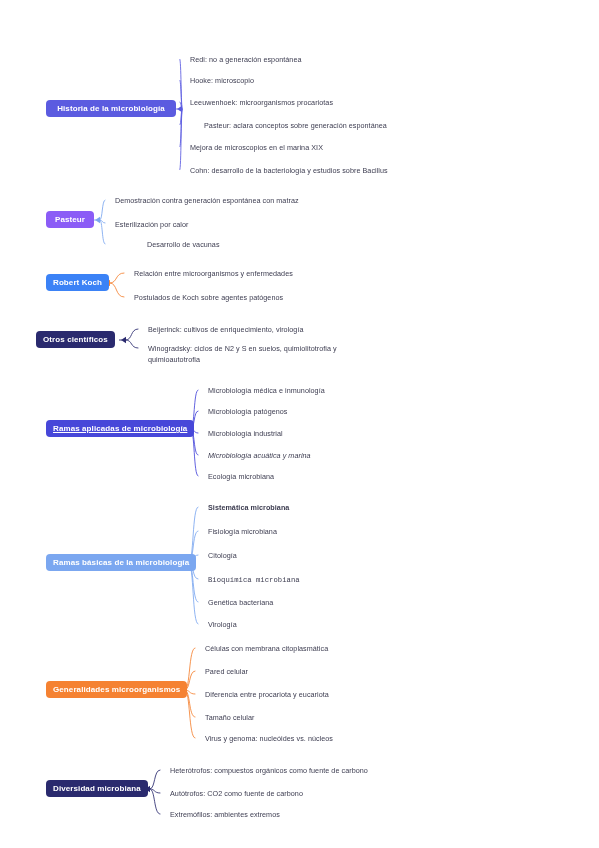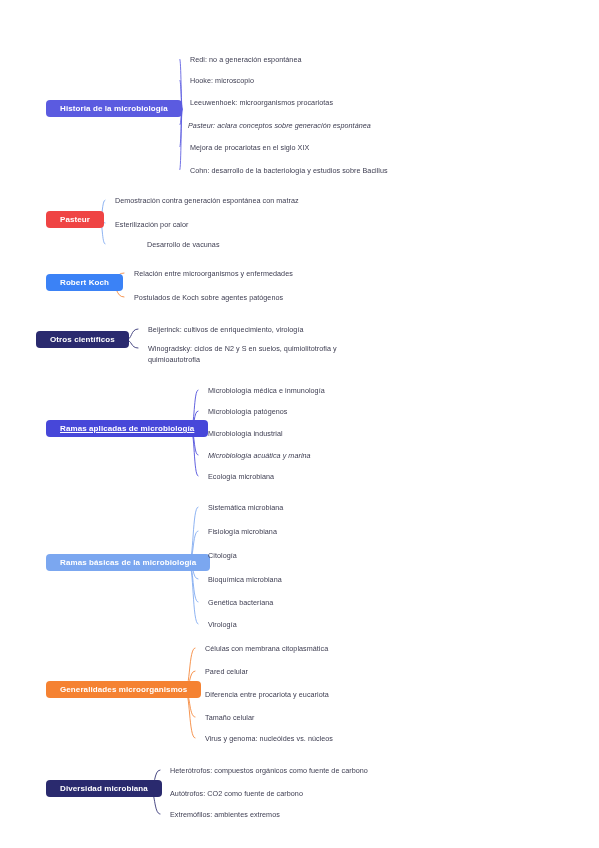--- a/index.html
+++ b/index.html
@@ -26,21 +26,21 @@
     display: flex;
     align-items: center;
     justify-content: center;
     box-sizing: border-box;
     border-radius: 4px;
     font-size: 8px;
     font-weight: bold;
     letter-spacing: 0.1px;
     color: #ffffff;
     white-space: nowrap;
-    padding: 0 14px;
+    padding: 0 7px;
     height: 17px;
     line-height: 17px;
   }
   .leaf {
     position: absolute;
     font-size: 7.2px;
     color: #3c3c50;
     line-height: 10.5px;
     letter-spacing: 0.05px;
     white-space: nowrap;
@@ -110,44 +110,44 @@
       <path d="M 150 789 C 155.5 789, 153.5 793, 160 793" fill="none" stroke="#2a2a6e" stroke-width="0.9" stroke-linecap="round" opacity="0.95"></path>
       <path d="M 150 789 C 155.5 789, 153.5 814, 160 814" fill="none" stroke="#2a2a6e" stroke-width="0.9" stroke-linecap="round" opacity="0.95"></path>
       <path d="M 145 789 L 150 785.8 L 150 792.2 Z" fill="#2a2a6e"></path>
       <line x1="143" y1="789" x2="146" y2="789" stroke="#2a2a6e" stroke-width="0.9"></line>
     </svg>
   <div id="nodes-layer">
       <div class="node-chip" style="left: 46px; top: 100px; min-width: 130px; background: rgb(91, 91, 224);">Historia de la microbiología</div>
       <div class="leaf" style="left: 190px; top: 55px;">Redi: no a generación espontánea</div>
       <div class="leaf" style="left: 190px; top: 76px;">Hooke: microscopio</div>
       <div class="leaf" style="left: 190px; top: 98px;">Leeuwenhoek: microorganismos procariotas</div>
-      <div class="leaf" style="left: 188px; top: 121px; font-style: italic;">Pasteur: aclara conceptos sobre generación espontánea</div>
-      <div class="leaf" style="left: 190px; top: 143px;">Mejora de procariotas en el siglo XIX</div>
+      <div class="leaf" style="left: 204px; top: 121px;">Pasteur: aclara conceptos sobre generación espontánea</div>
+      <div class="leaf" style="left: 190px; top: 143px;">Mejora de microscopios en el marina XIX</div>
       <div class="leaf" style="left: 190px; top: 166px;">Cohn: desarrollo de la bacteriología y estudios sobre Bacillus</div>
-      <div class="node-chip" style="left: 46px; top: 211px; min-width: 48px; background: #ef4444;">Pasteur</div>
+      <div class="node-chip" style="left: 46px; top: 211px; min-width: 48px; background: #8b5cf6;">Pasteur</div>
       <div class="leaf" style="left: 115px; top: 196px;">Demostración contra generación espontánea con matraz</div>
       <div class="leaf" style="left: 115px; top: 220px;">Esterilización por calor</div>
       <div class="leaf" style="left: 115px; top: 240px; padding-left: 32px;">Desarrollo de vacunas</div>
       <div class="node-chip" style="left: 46px; top: 274px; min-width: 57px; background: #3b82f6;">Robert Koch</div>
       <div class="leaf" style="left: 134px; top: 269px;">Relación entre microorganismos y enfermedades</div>
       <div class="leaf" style="left: 134px; top: 293px;">Postulados de Koch sobre agentes patógenos</div>
       <div class="node-chip" style="left: 36px; top: 331px; min-width: 73px; background: rgb(42, 42, 110);">Otros científicos</div>
       <div class="leaf" style="left: 148px; top: 325px;">Beijerinck: cultivos de enriquecimiento, virología</div>
       <div class="leaf wrap" style="left: 148px; top: 344px; width: 222px;">Winogradsky: ciclos de N2 y S en suelos, quimiolitotrofia y quimioautotrofia</div>
       <div class="node-chip" style="left: 46px; top: 420px; min-width: 139px; background: rgb(71, 71, 217); text-decoration: underline;">Ramas aplicadas de microbiología</div>
       <div class="leaf" style="left: 208px; top: 386px;">Microbiología médica e inmunología</div>
       <div class="leaf" style="left: 208px; top: 407px;">Microbiología patógenos</div>
       <div class="leaf" style="left: 208px; top: 429px;">Microbiología industrial</div>
       <div class="leaf" style="left: 208px; top: 451px; font-style: italic;">Microbiología acuática y marina</div>
       <div class="leaf" style="left: 208px; top: 472px;">Ecología microbiana</div>
       <div class="node-chip" style="left: 46px; top: 554px; min-width: 137px; background: rgb(123, 167, 240);">Ramas básicas de la microbiología</div>
-      <div class="leaf" style="left: 208px; top: 503px;">Sistemática microbiana</div>
+      <div class="leaf" style="left: 208px; top: 503px; font-weight: bold;">Sistemática microbiana</div>
       <div class="leaf" style="left: 208px; top: 527px;">Fisiología microbiana</div>
       <div class="leaf" style="left: 208px; top: 551px;">Citología</div>
-      <div class="leaf" style="left: 208px; top: 575px;">Bioquímica microbiana</div>
+      <div class="leaf" style="left: 208px; top: 575px; font-family: Liberation Mono, monospace;">Bioquímica microbiana</div>
       <div class="leaf" style="left: 208px; top: 598px;">Genética bacteriana</div>
       <div class="leaf" style="left: 208px; top: 620px;">Virología</div>
       <div class="node-chip" style="left: 46px; top: 681px; min-width: 133px; background: rgb(245, 130, 50);">Generalidades microorganismos</div>
       <div class="leaf" style="left: 205px; top: 644px;">Células con membrana citoplasmática</div>
       <div class="leaf" style="left: 205px; top: 667px;">Pared celular</div>
       <div class="leaf" style="left: 205px; top: 690px;">Diferencia entre procariota y eucariota</div>
       <div class="leaf" style="left: 205px; top: 713px;">Tamaño celular</div>
       <div class="leaf" style="left: 205px; top: 734px;">Virus y genoma: nucleóides vs. núcleos</div>
       <div class="node-chip" style="left: 46px; top: 780px; min-width: 97px; background: rgb(42, 42, 110);">Diversidad microbiana</div>
       <div class="leaf" style="left: 170px; top: 766px;">Heterótrofos: compuestos orgánicos como fuente de carbono</div>

